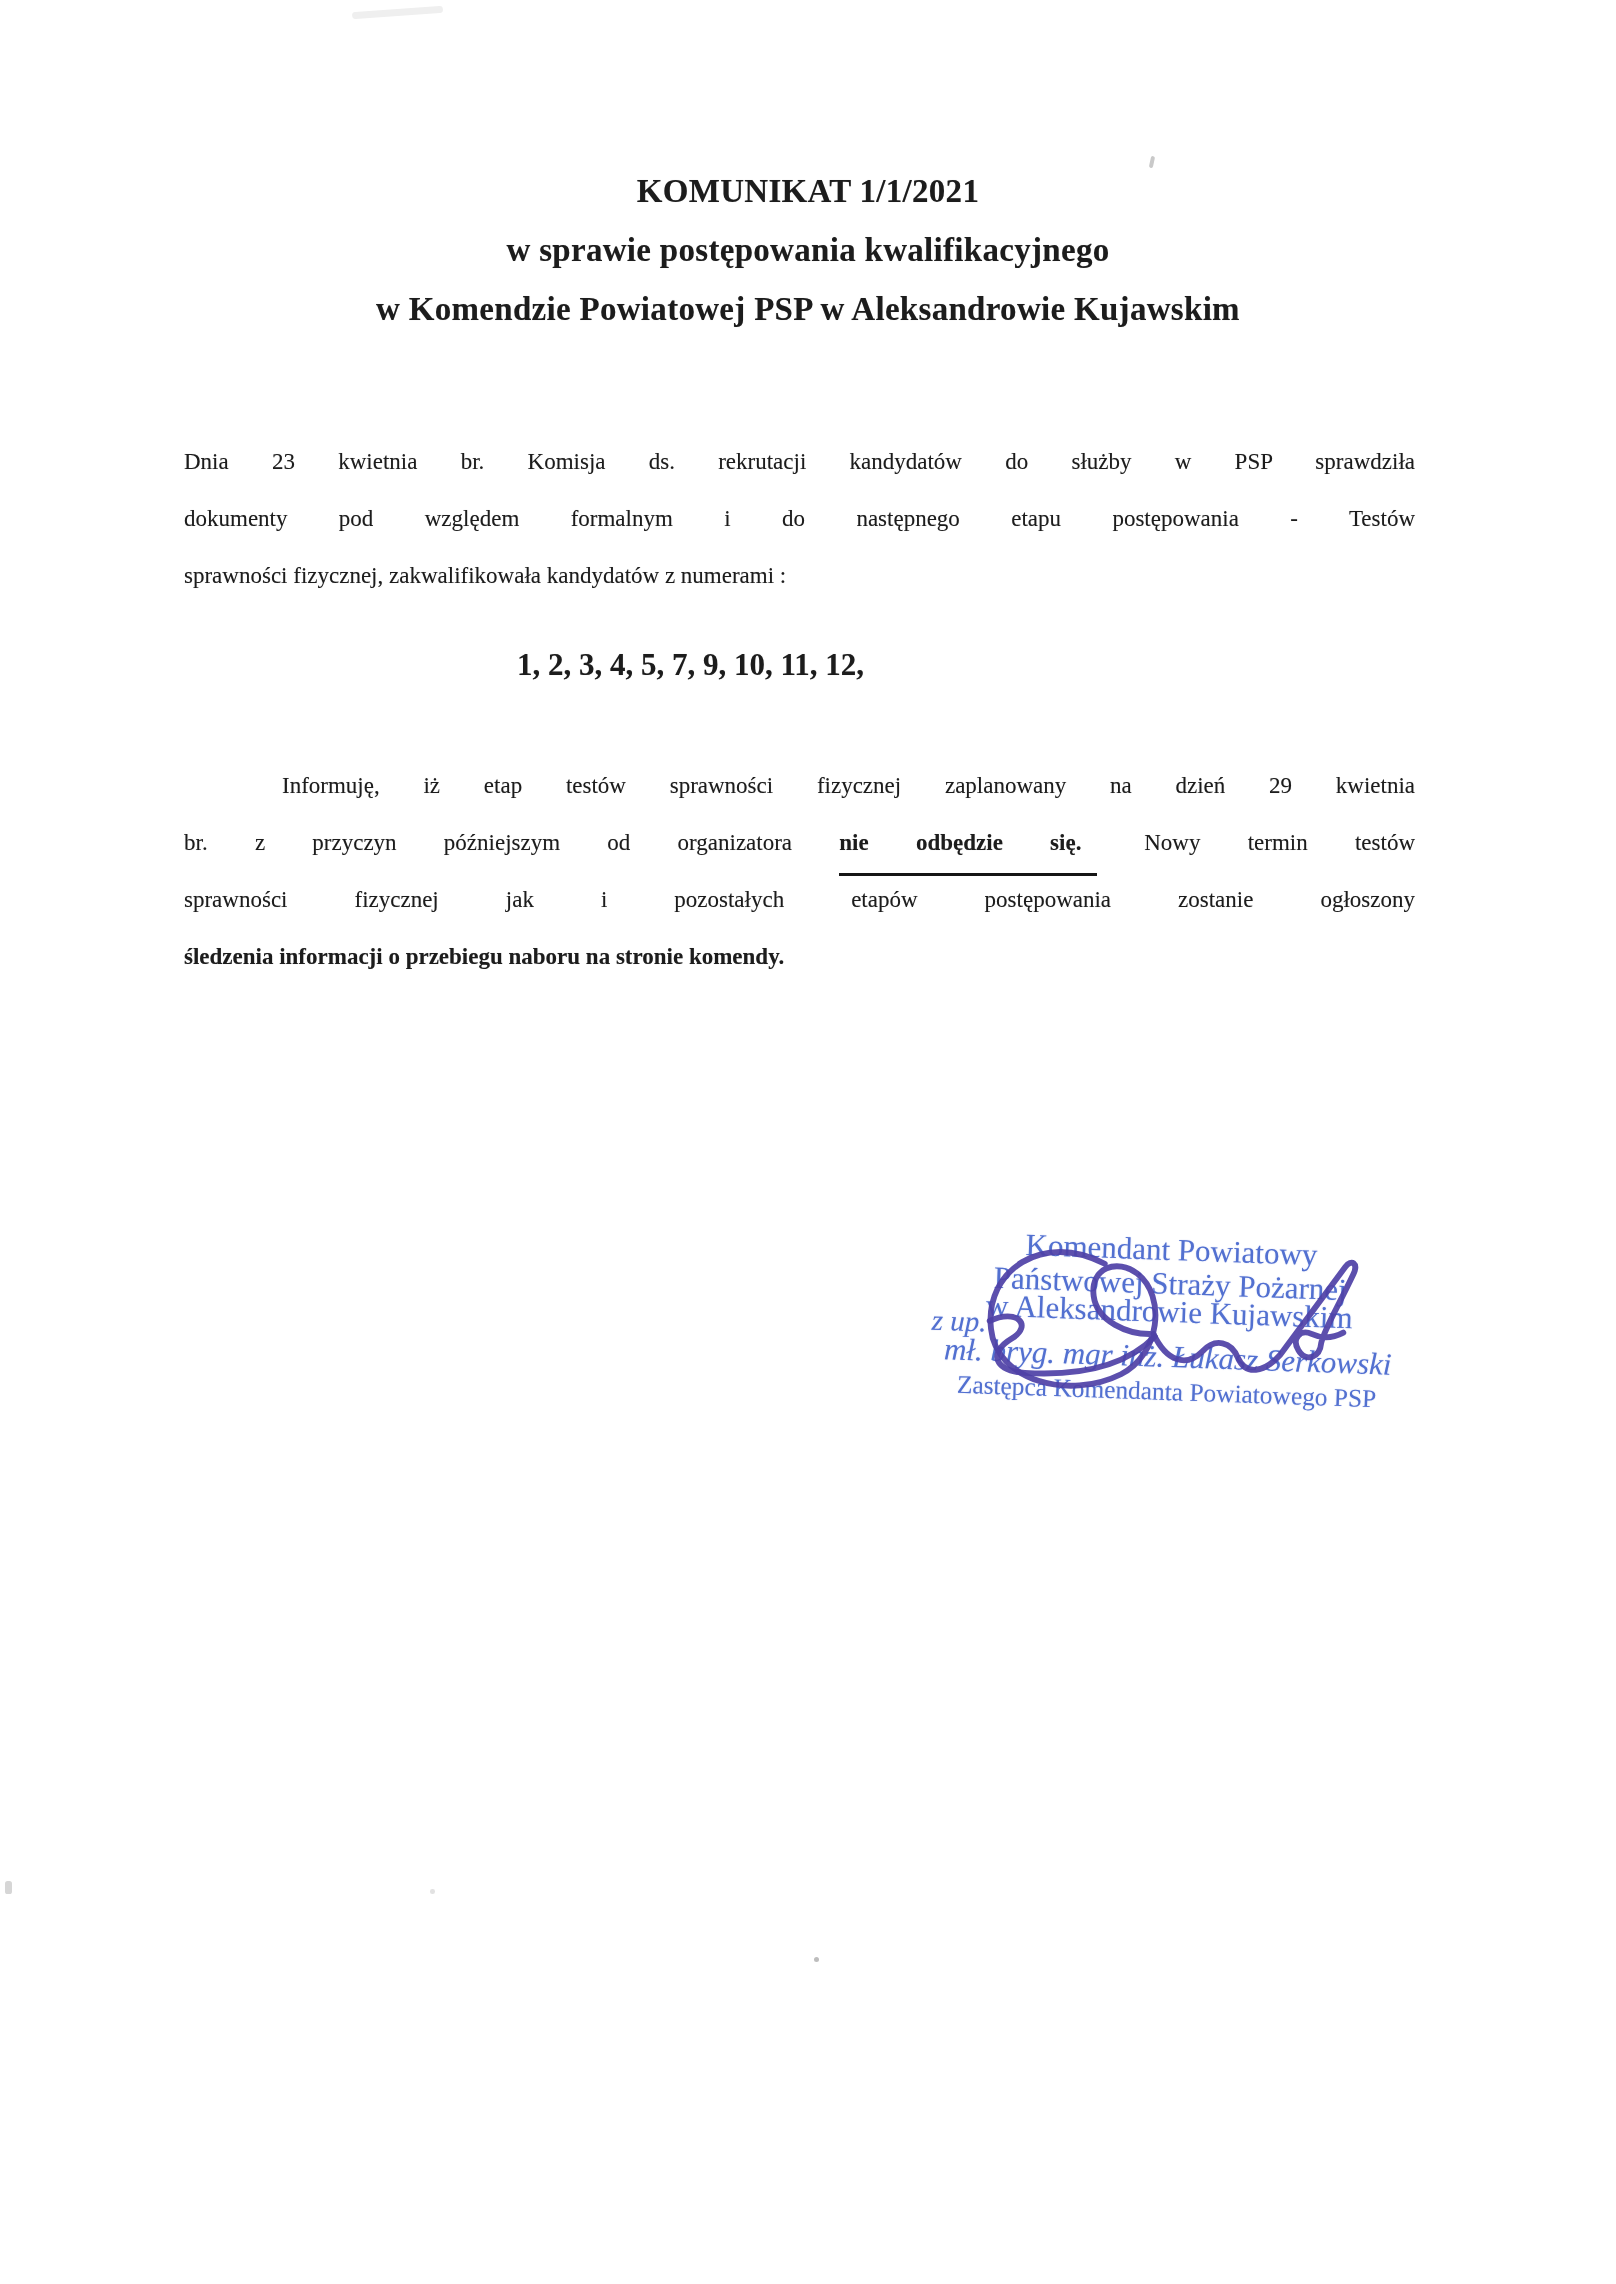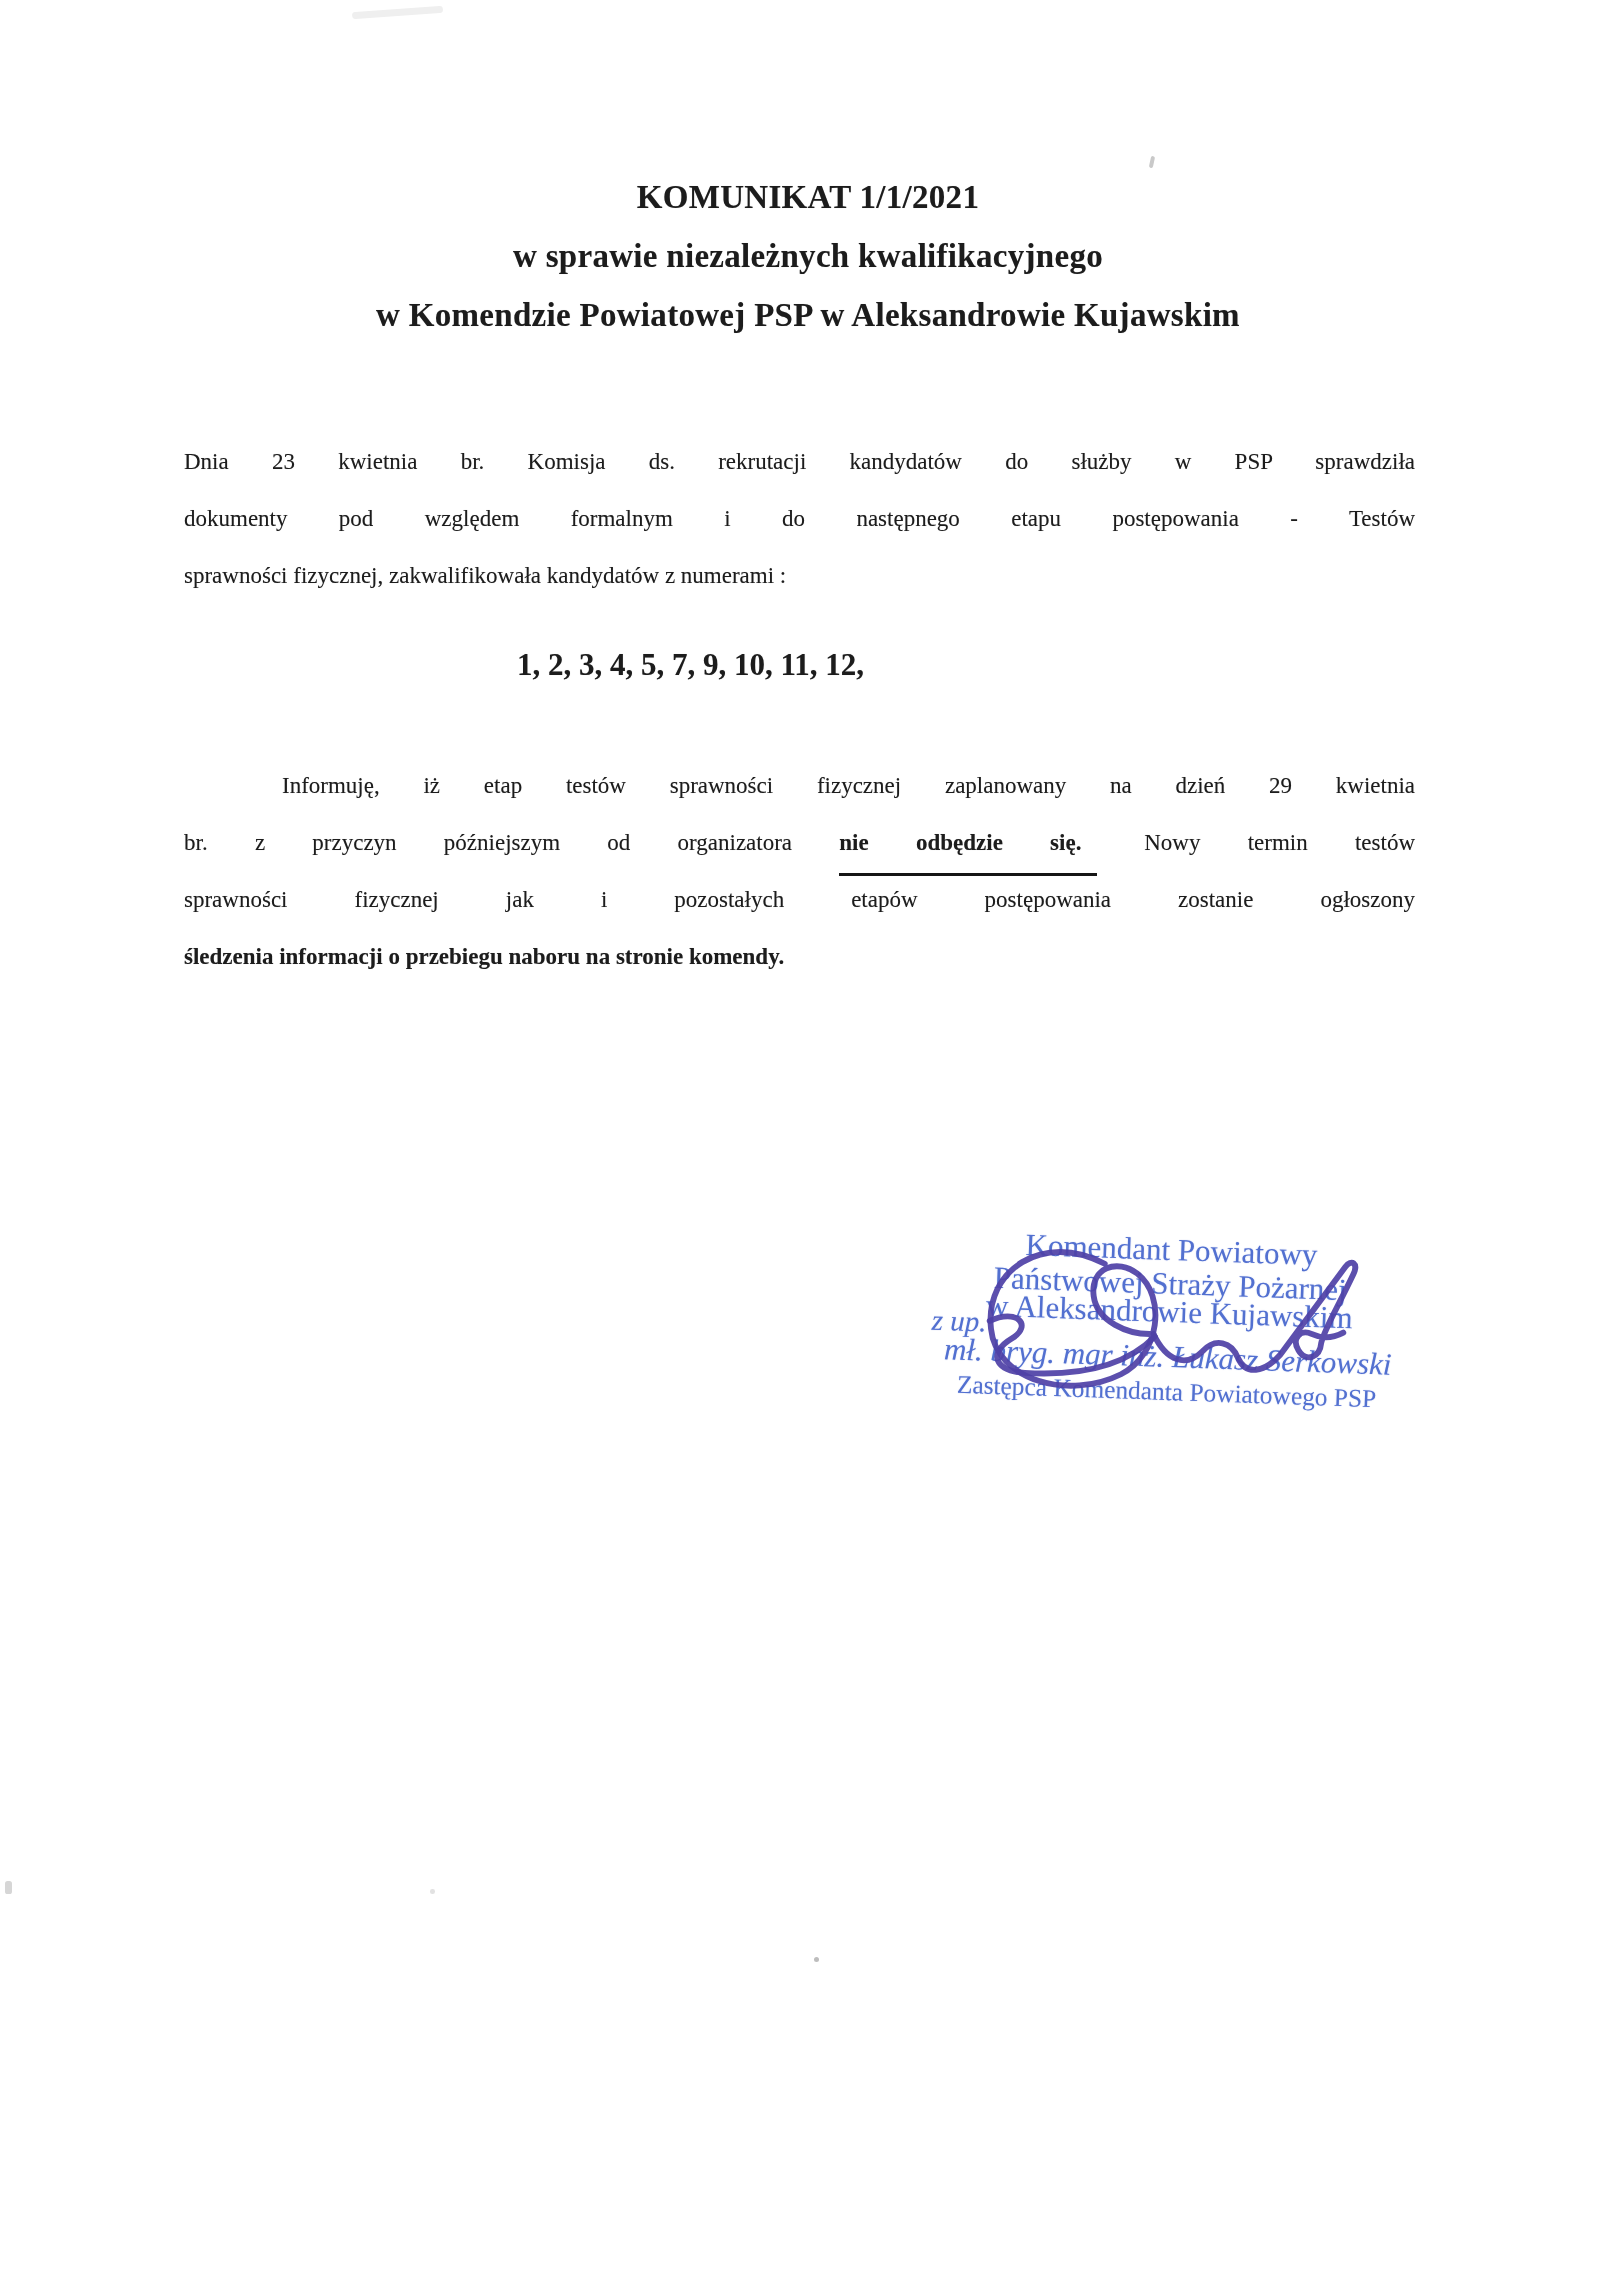--- a/index.html
+++ b/index.html
@@ -14,21 +14,21 @@
     background: #ffffff;
     overflow: hidden;
     font-family: "Liberation Serif", "DejaVu Serif", serif;
     color: #1c1c1c;
   }
   
   .page .txt { text-shadow: 0 0 0.7px rgba(0,0,0,0.30); }
 
   .title-block {
     position: absolute;
-    top: 168px;
+    top: 162px;
     left: 0;
     width: 1616px;
     text-align: center;
     font-weight: 700;
     font-size: 33px;
     line-height: 59px;
     letter-spacing: 0.3px;
   }
 
   .body-line {
@@ -160,21 +160,21 @@
     background: #e2e2e2; border-radius: 50%;
   }
 </style>
 </head>
 <body>
 
 <div class="page">
 
   <div class="title-block txt">
     <div>KOMUNIKAT 1/1/2021</div>
-    <div>w sprawie niezależnych kwalifikacyjnego</div>
+    <div>w sprawie postępowania kwalifikacyjnego</div>
     <div>w Komendzie Powiatowej PSP w Aleksandrowie Kujawskim</div>
   </div>
 
   <div class="p1 txt">
     <div class="body-line just">Dnia 23 kwietnia br. Komisja ds. rekrutacji kandydatów do służby w PSP sprawdziła</div>
     <div class="body-line just">dokumenty pod względem formalnym i do następnego etapu postępowania - Testów</div>
     <div class="body-line left-last">sprawności fizycznej,  zakwalifikowała kandydatów z numerami :</div>
   </div>
 
   <div class="numbers-block txt">

